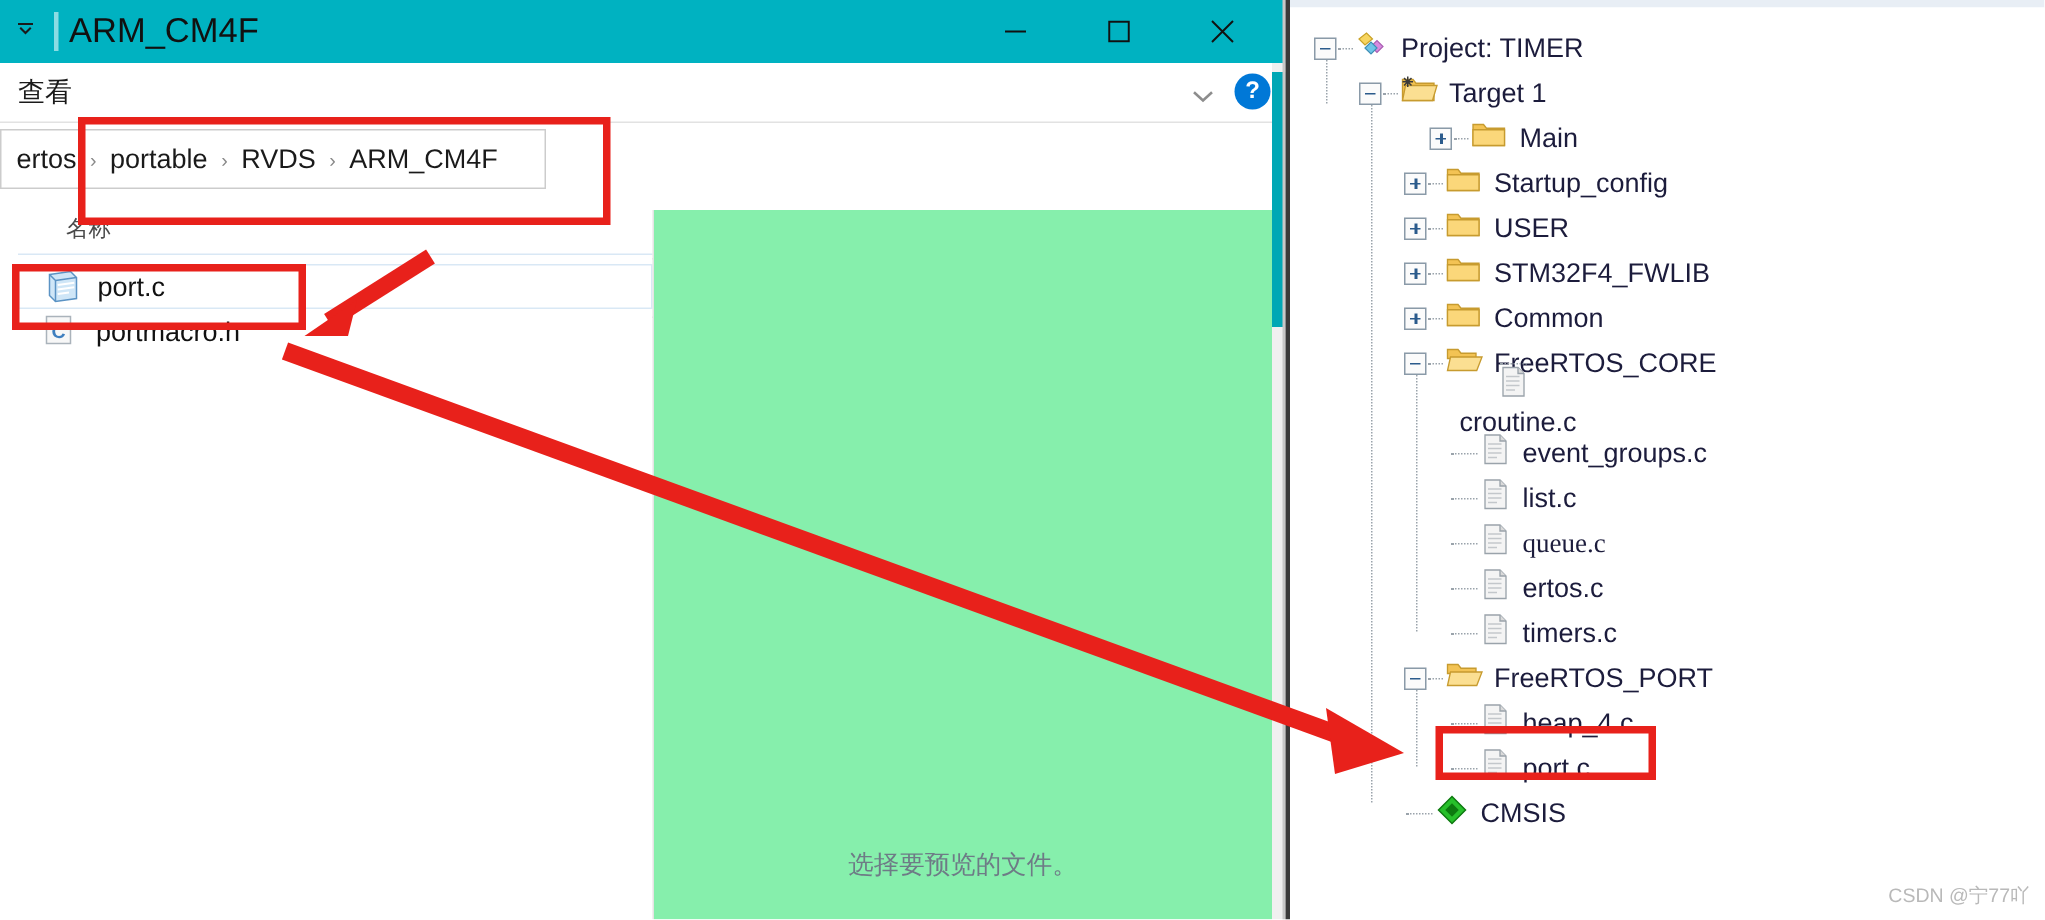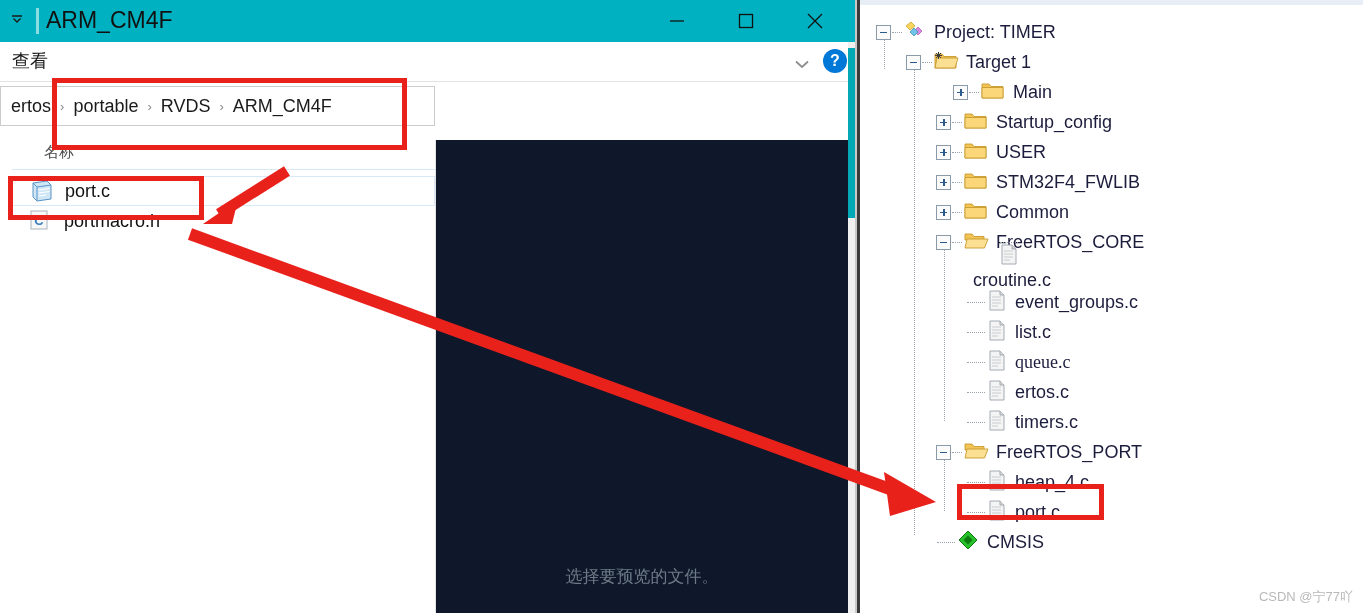--- a/index.html
+++ b/index.html
@@ -64,21 +64,21 @@
   #ribbon-rule {
     position: absolute; left: 0; top: 81px; width: 857px; height: 1px;
     background: #e2e2e2;
   }
 
   
   #addrrow {
     position: absolute; left: 0; top: 86px; width: 857px; height: 40px;
   }
   #crumbbox {
-    position: absolute; left: 0px; top: 0px; width: 435px; height: 40px;
+    position: absolute; left: 0px; top: 0px; width: 364px; height: 40px;
     border: 1px solid #cccccc; background: #fff;
     display: flex; align-items: center; padding-left: 6px;
   }
   .crumb {
     font-size: 18px; color: #1a1a1a; white-space: nowrap; cursor: pointer;
     padding: 0 4px;
   }
   .crumb-sep {
     font-size: 13px; color: #8a8a8a; padding: 0 5px; user-select: none;
   }
@@ -134,21 +134,21 @@
     font-size: 18px; color: #111; margin-left: 6px; white-space: nowrap;
   }
 
   
   #vsplit {
     position: absolute; left: 435px; top: 140px; width: 1px; height: 473px;
     background: #e4e4e4;
   }
   #preview {
     position: absolute; left: 436px; top: 140px; width: 412px; height: 473px;
-    background: #0f172a;
+    background: #86efac;
   }
   #preview-msg {
     position: absolute; left: 0; top: 425px; width: 412px;
     text-align: center; font-size: 17px; color: #6e7b86;
   }
 
   
   #exp-scroll {
     position: absolute; left: 848px; top: 42px; width: 9px; height: 571px;
     background: #f0f0f0;

